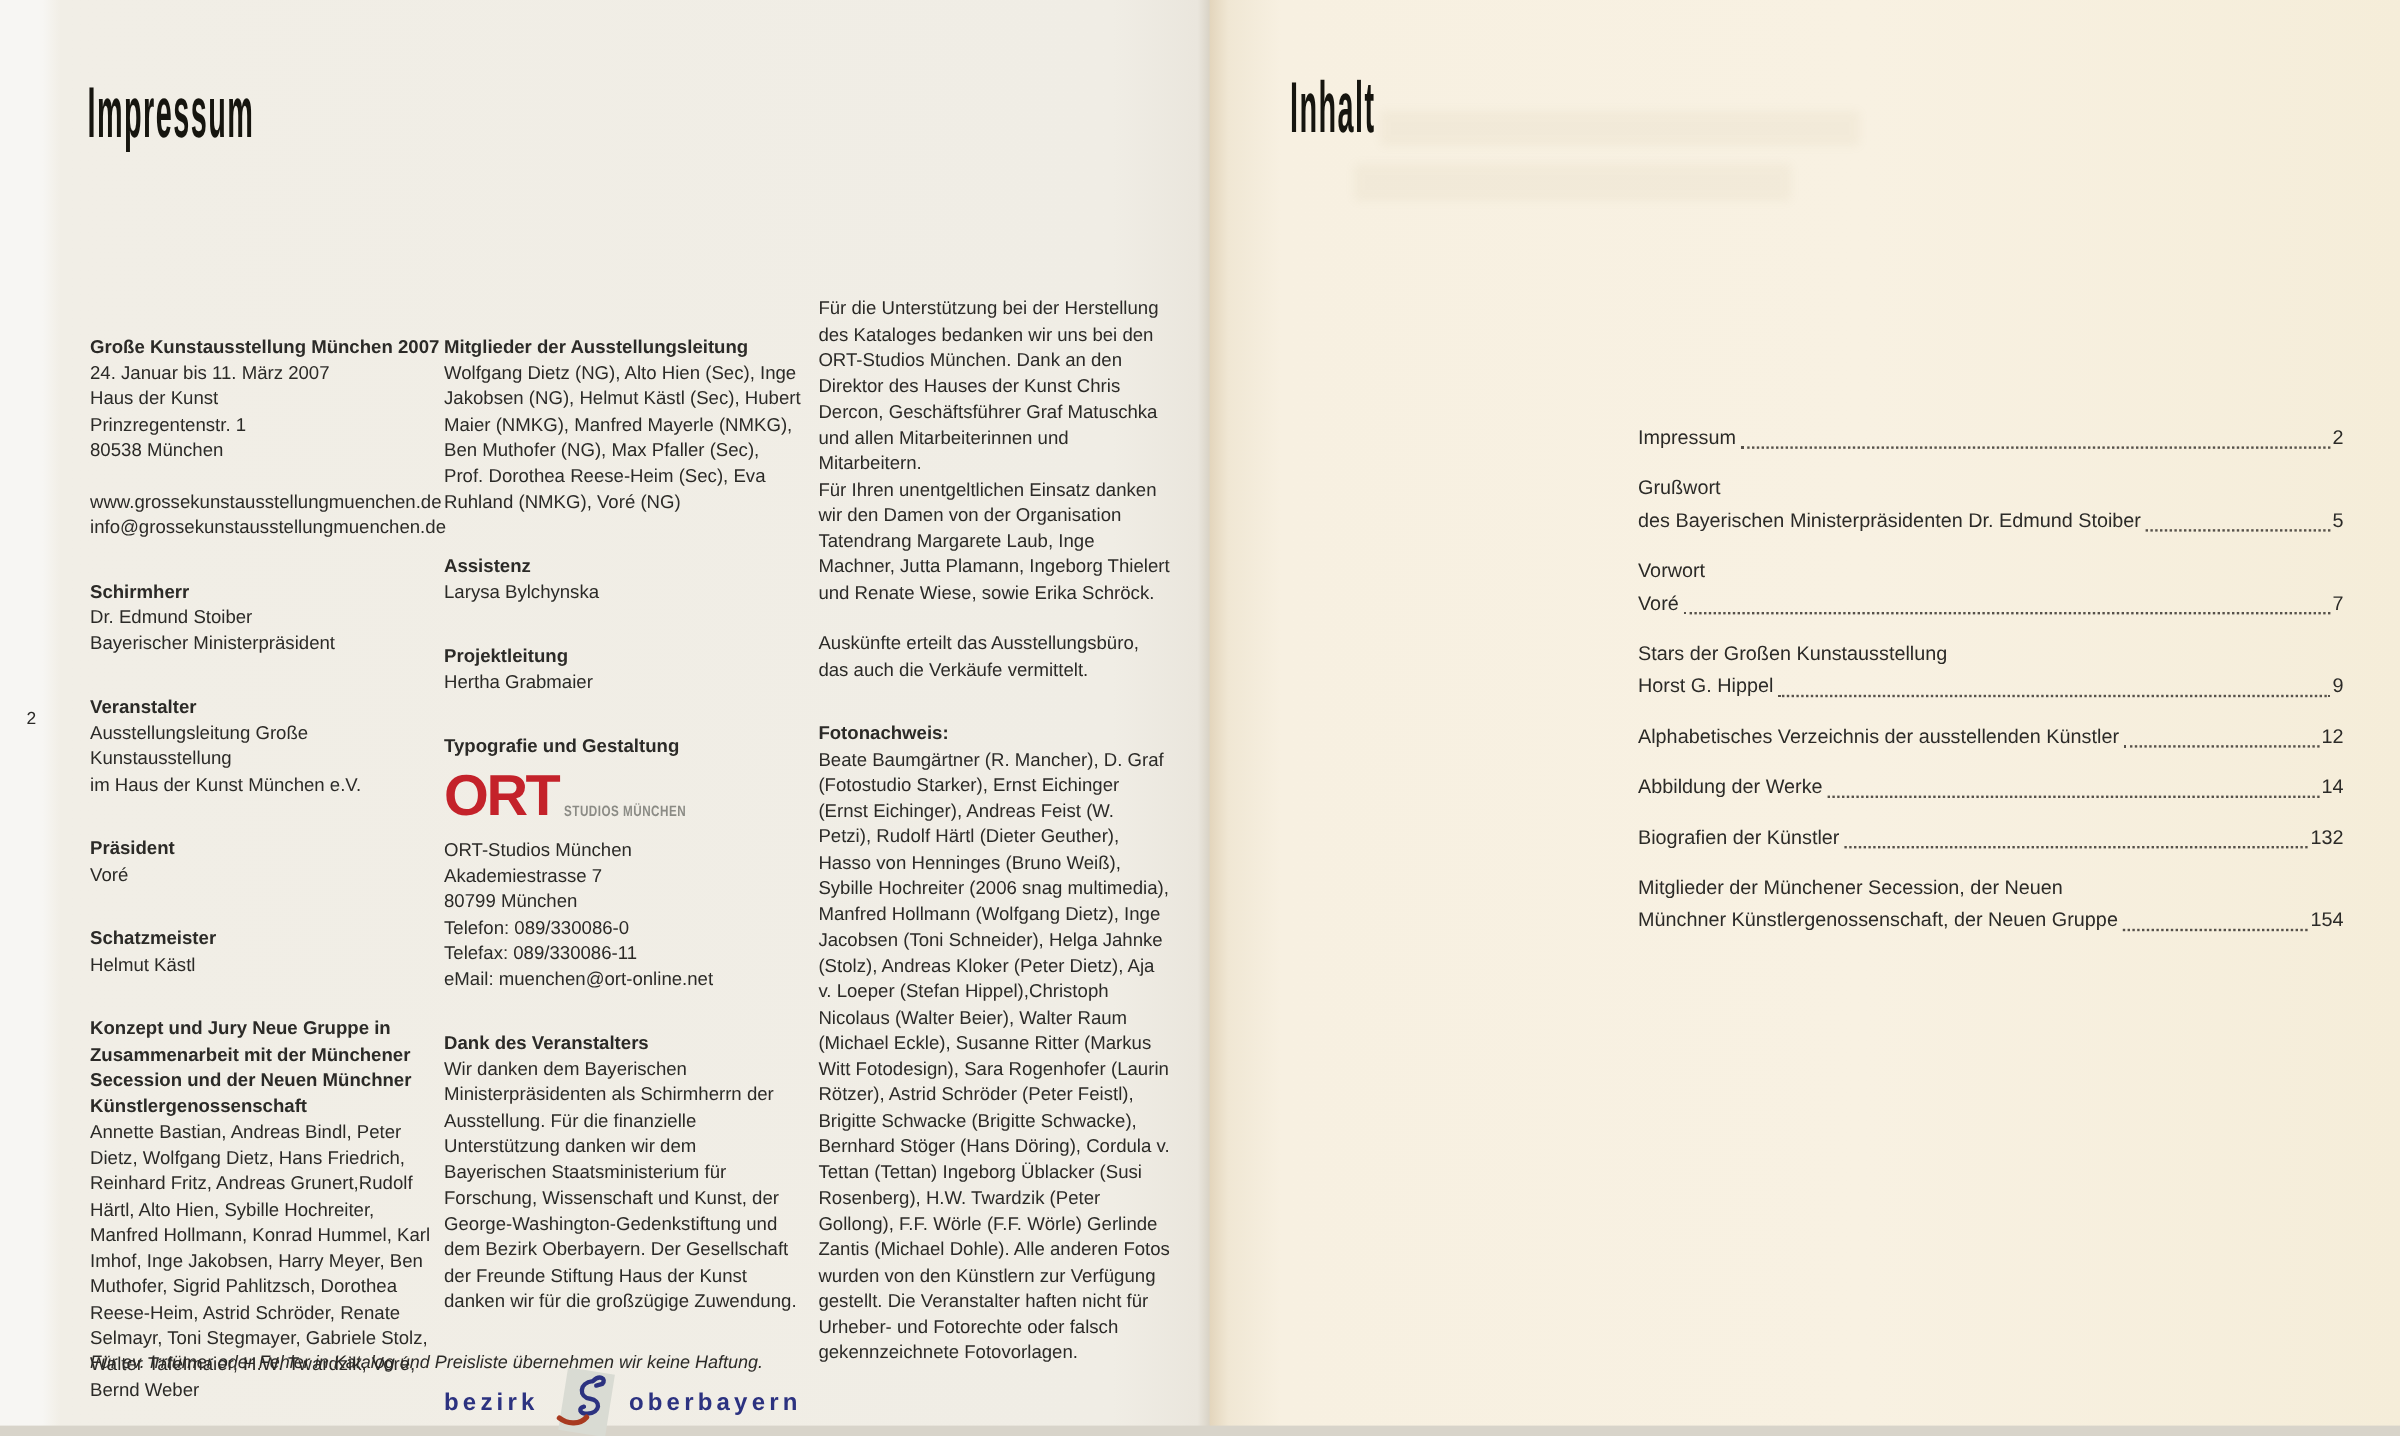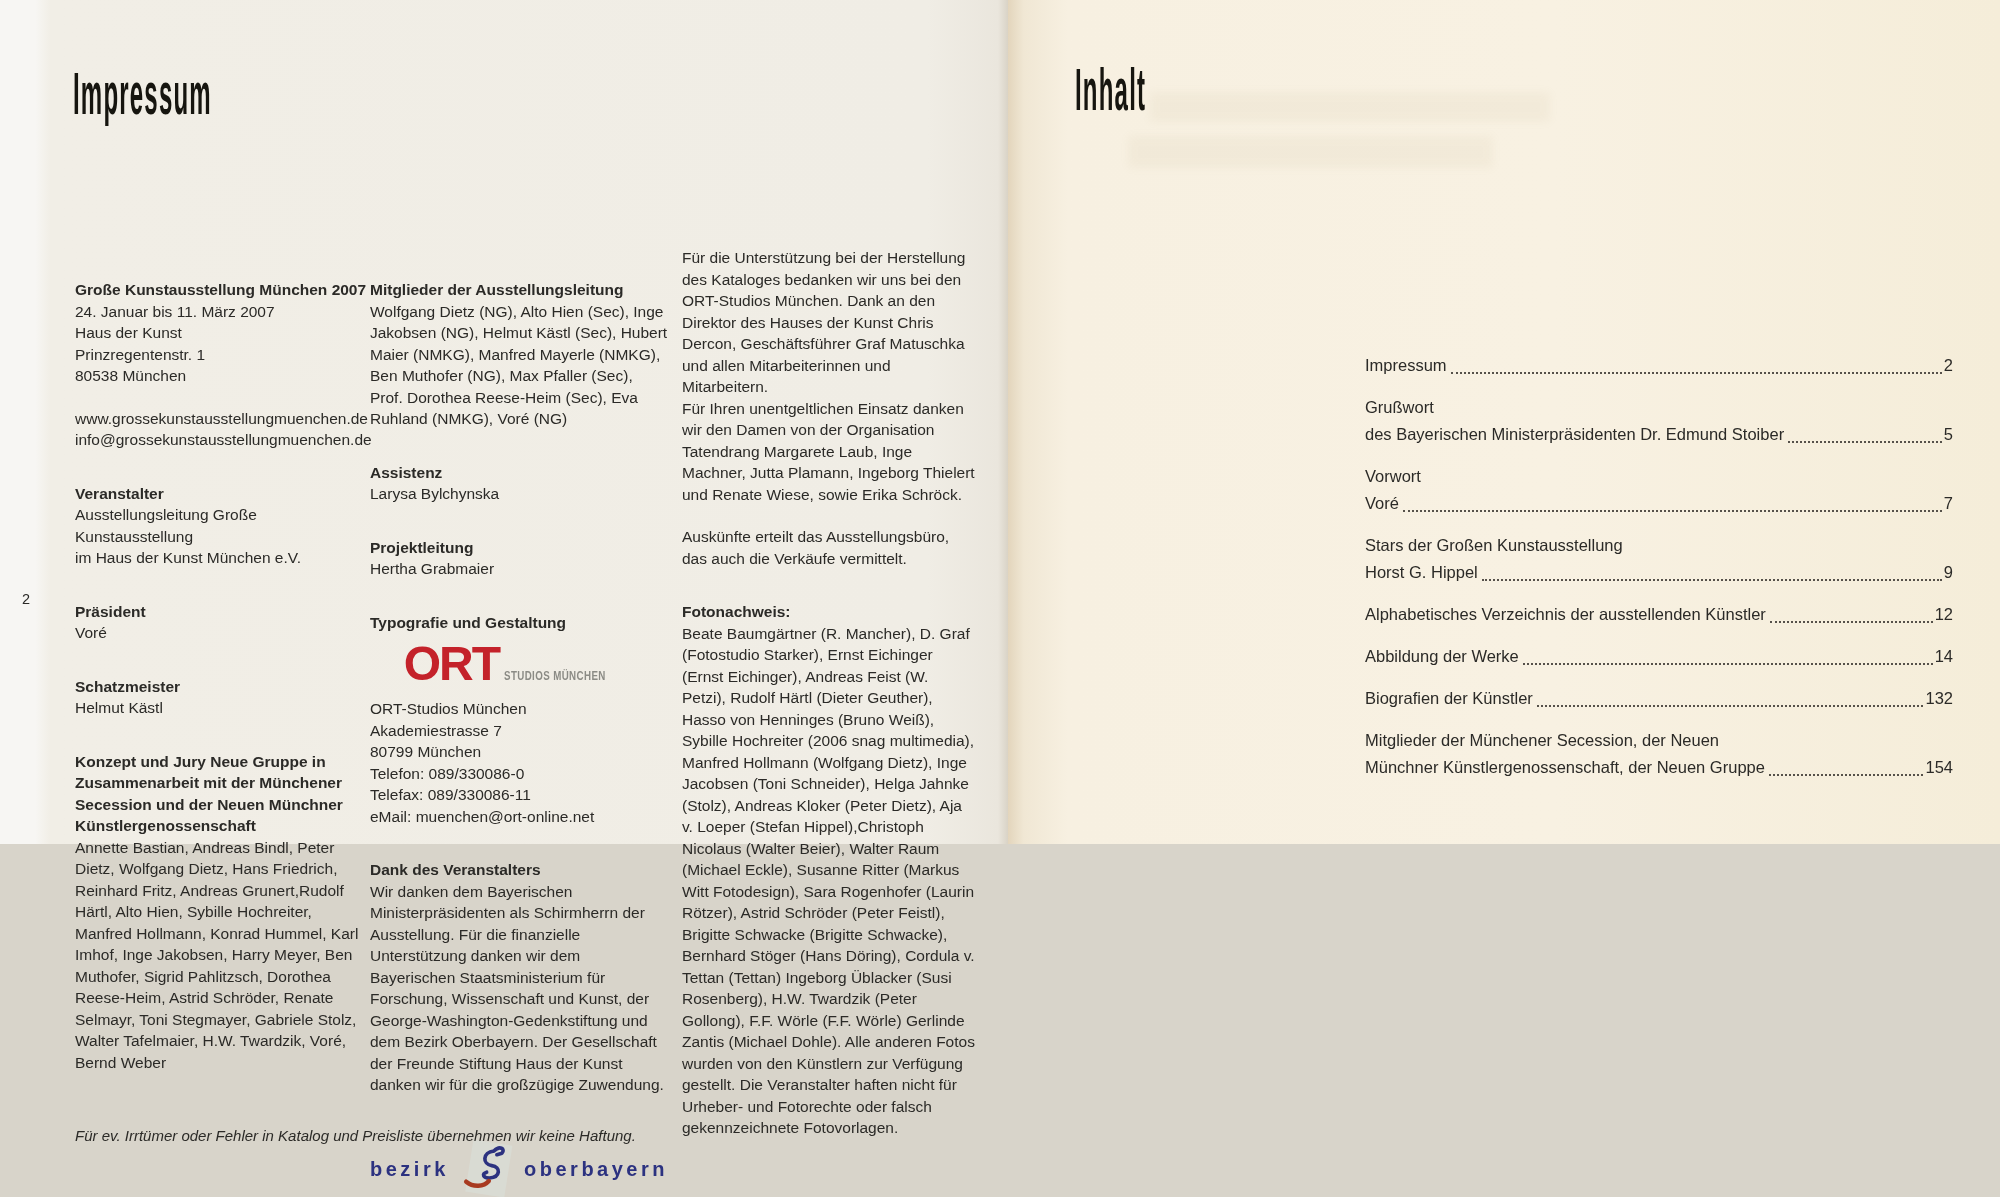--- a/index.html
+++ b/index.html
@@ -1,36 +1,36 @@
 <!DOCTYPE html>
 <html><head>
 <meta charset="utf-8">
 <style>
   html,body{margin:0;padding:0;background:#d8d4ca;}
   .spread{position:relative;width:2000px;height:1197px;overflow:hidden;
           font-family:"Liberation Sans",sans-serif;color:#2b2a27;}
-  .page{position:absolute;top:0;height:844px;}
+  .page{position:absolute;top:0;height:1188px;}
   #page-left{left:0;width:1008px;
     background:linear-gradient(90deg,#f7f6f3 0%,#f7f6f3 3.5%,#f1eee6 5%,#f0ede5 92%,#eae6dd 99%,#d9d3c6 100%);}
   #page-right{left:1008px;width:992px;
     background:linear-gradient(90deg,#e3d5bc 0%,#f0e7d4 1.6%,#f7f0e1 6%,#f8f1e2 55%,#f5edd9 100%);}
 
   .page-title{position:absolute;font-weight:bold;font-size:60px;line-height:60px;
     transform:scaleX(0.4);transform-origin:left top;letter-spacing:3px;
     color:#16150f;white-space:nowrap;}
 
   .col{position:absolute;top:247px;font-size:15.5px;line-height:21.5px;}
   #col1{left:75px;width:294px;}
   #col2{left:370px;width:298px;}
   #col3{left:682px;width:294px;}
   .block{margin:0 0 21px 0;}
   .bh{font-weight:bold;margin-top:32px;}
   .pagenum{position:absolute;left:22px;top:591px;font-size:14.5px;}
 
-  .ort-logo{display:flex;align-items:flex-end;margin:12px 0 16px 0;justify-content:center;}
+  .ort-logo{display:flex;align-items:flex-end;margin:12px 0 16px 0;}
   .ort-wordmark{font-size:48px;line-height:37px;font-weight:bold;color:#c4222a;letter-spacing:-2px;}
   .ort-sub{font-size:12.5px;line-height:12px;font-weight:bold;color:#8b8b85;
     letter-spacing:0.5px;transform:scaleX(0.78);transform-origin:left bottom;
     margin-left:5px;white-space:nowrap;}
 
   .bezirk{display:flex;align-items:center;margin-top:24px;}
   .bezirk-word{font-weight:bold;color:#2c3280;font-size:20px;letter-spacing:3.5px;white-space:nowrap;}
   .bezirk-emblem{margin:0 4px;}
 
   .footer-note{position:absolute;left:75px;top:1127px;font-style:italic;font-size:15px;}
@@ -61,20 +61,25 @@
       <div class="block">
         <div class="bh">Große Kunstausstellung München 2007</div>
         <div>24. Januar bis 11. März 2007</div>
         <div>Haus der Kunst</div>
         <div>Prinzregentenstr. 1</div>
         <div>80538 München</div>
       </div>
       <div class="block">
         <div>www.grossekunstausstellungmuenchen.de</div>
         <div>info@grossekunstausstellungmuenchen.de</div>
+      </div>
+      <div class="block">
+        <div class="bh">Schirmherr</div>
+        <div>Dr. Edmund Stoiber</div>
+        <div>Bayerischer Ministerpräsident</div>
       </div>
       <div class="block">
         <div class="bh">Veranstalter</div>
         <div>Ausstellungsleitung Große Kunstausstellung</div>
         <div>im Haus der Kunst München e.V.</div>
       </div>
       <div class="block">
         <div class="bh">Präsident</div>
         <div>Voré</div>
       </div>

